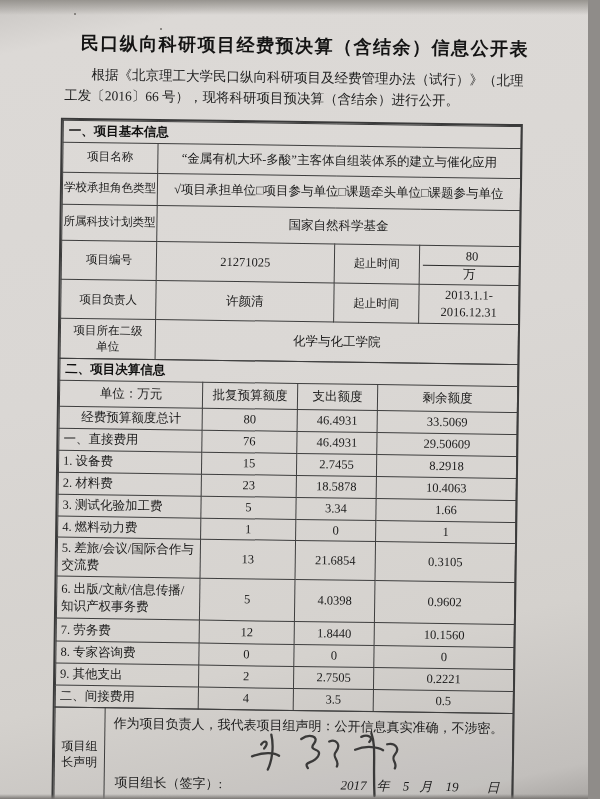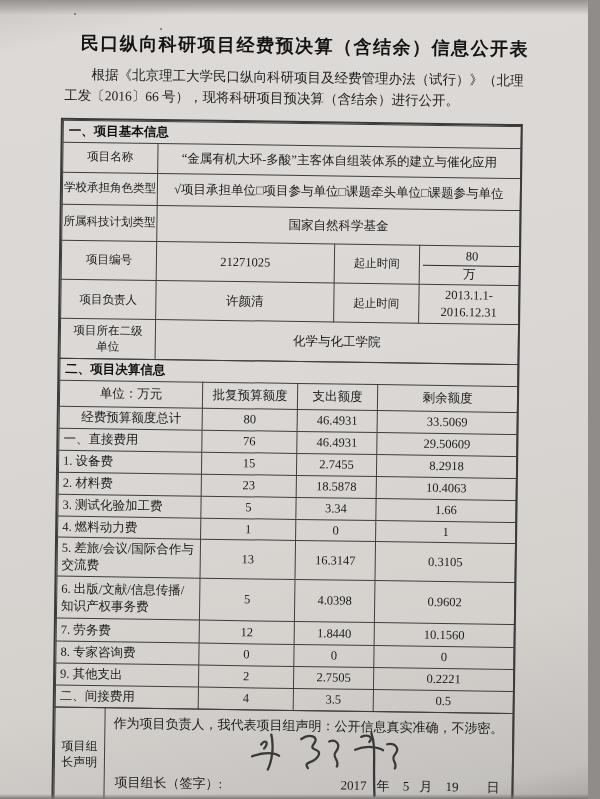--- a/index.html
+++ b/index.html
@@ -61,21 +61,21 @@
   .decl-cell{position:relative;height:92px;padding:0;vertical-align:top;}
   .statement{
     text-align:left;font-size:13px;margin:6px 6px 0 8px;color:#1c1c1c;
   }
   .signline{
     position:absolute;left:10px;right:8px;bottom:9px;
     display:flex;justify-content:space-between;align-items:flex-end;
     font-size:13px;
   }
   .sign-label{white-space:nowrap;}
-  .dateline span{display:inline-block;}
+  .dateline span{display:inline-block;font-style:italic;}
   .d-num{margin:0 6px;}
   .d-unit{margin:0 4px;}
   .d-day-unit{margin-left:22px;}
   .signature-svg{
     position:absolute;left:140px;top:12px;pointer-events:none;
   }
 </style>
 </head>
 <body>
 
@@ -182,21 +182,21 @@
         </tr>
         <tr style="height:21px">
           <td class="lbl">4. 燃料动力费</td>
           <td>1</td>
           <td>0</td>
           <td>1</td>
         </tr>
         <tr style="height:32px">
           <td class="lbl">5. 差旅/会议/国际合作与交流费</td>
           <td>13</td>
-          <td>16.3147</td>
+          <td>21.6854</td>
           <td>0.3105</td>
         </tr>
         <tr style="height:42px">
           <td class="lbl">6. 出版/文献/信息传播/知识产权事务费</td>
           <td>5</td>
           <td>4.0398</td>
           <td>0.9602</td>
         </tr>
         <tr style="height:23px">
           <td class="lbl">7. 劳务费</td>

